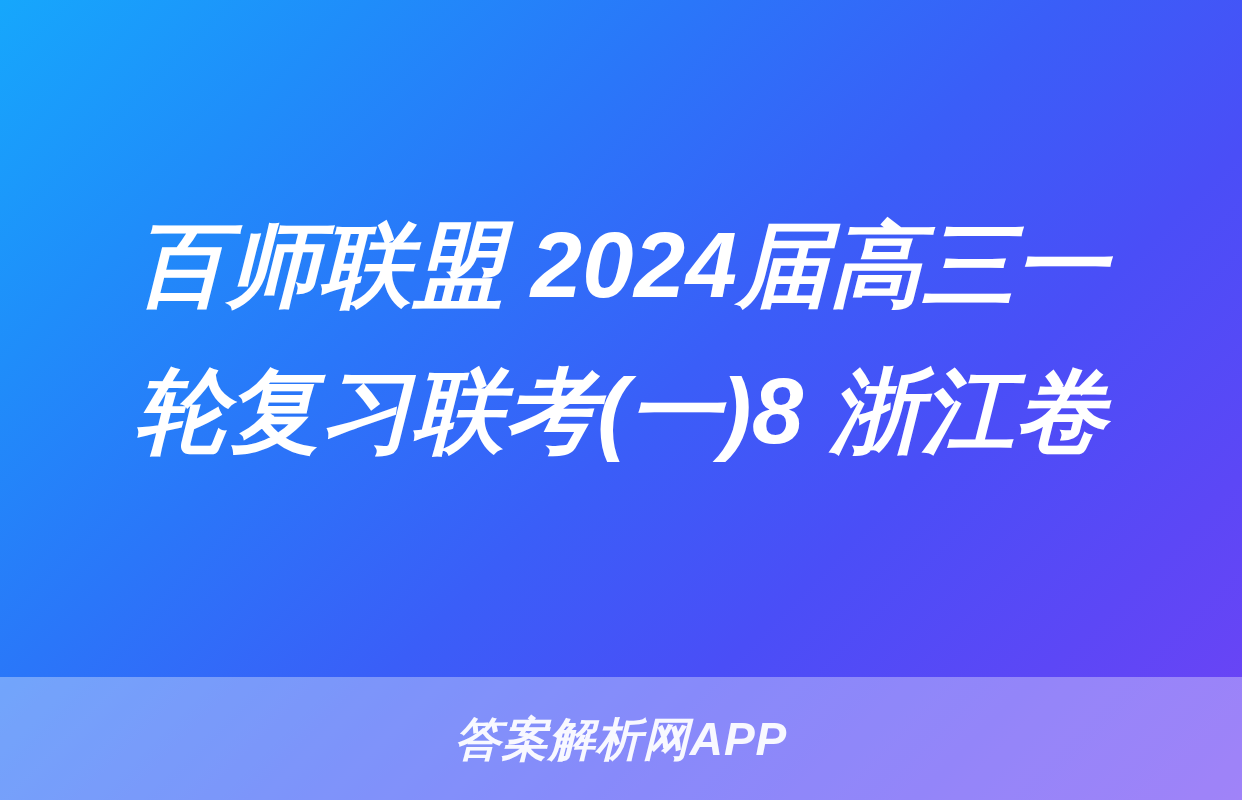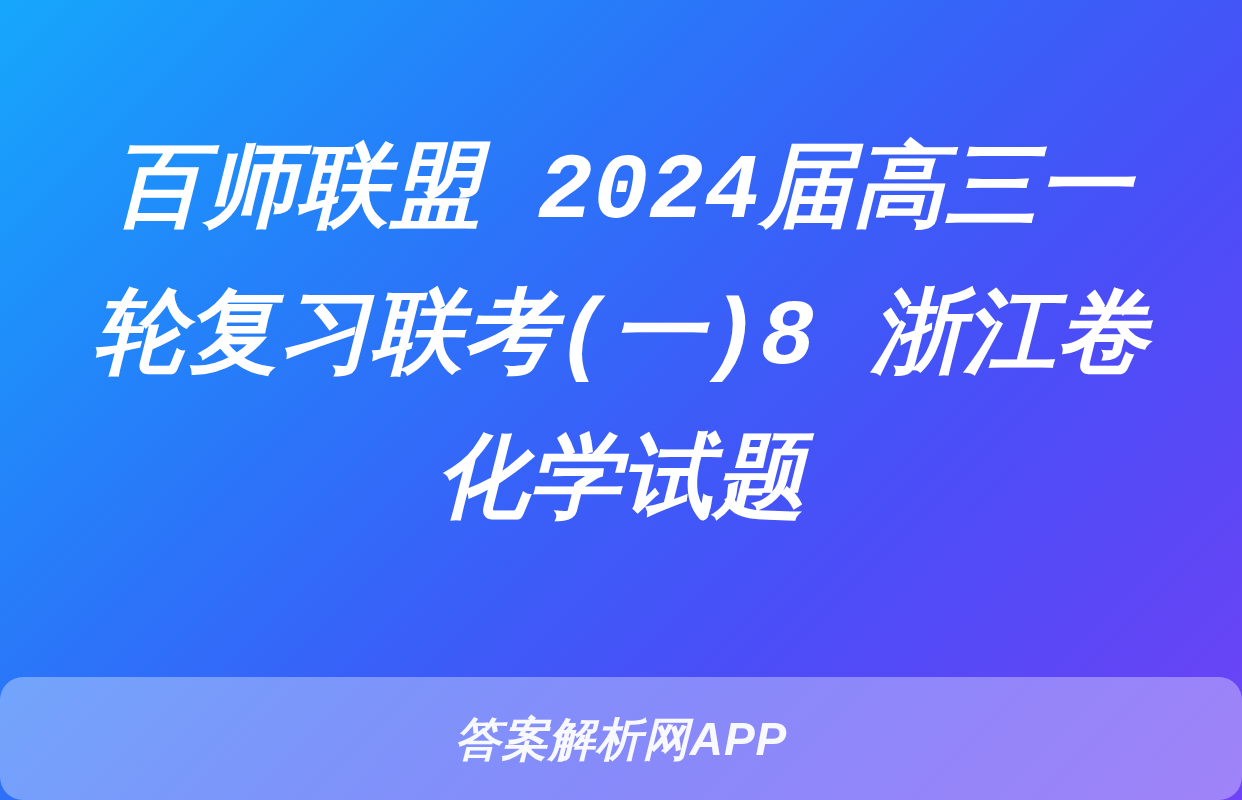--- a/index.html
+++ b/index.html
@@ -44,35 +44,33 @@
     color: #ffffff;
     font-size: 92px;
     font-weight: 700;
     font-style: italic;
     line-height: 1.58;
     text-align: center;
     letter-spacing: 0.5px;
     word-break: break-word;
     max-width: 1098px;
     text-rendering: optimizeLegibility;
-    font-family: Liberation Mono, monospace;
   }
 
   
   #footer-band {
     position: absolute;
     left: 0;
     right: 0;
     top: 677px;
     height: 123px;
     background: rgba(255, 255, 255, 0.34);
     display: flex;
     align-items: center;
     justify-content: center;
-    border-radius: 23px;
   }
 
   #watermark {
     color: rgba(255, 255, 255, 0.94);
     font-size: 46px;
     font-weight: 700;
     font-style: italic;
     letter-spacing: 1px;
     line-height: 1;
     white-space: nowrap;
@@ -81,21 +79,20 @@
 </style>
 </head>
 <body>
 
 <div id="cover-card">
 
   <div id="headline">
     <div id="headline-text">
       <span>百师联盟 2024届高三一</span><br>
       <span>轮复习联考(一)8 浙江卷</span><br>
-      <span>化学试题</span>
     </div>
   </div>
 
   <div id="footer-band">
     <div id="watermark">答案解析网APP</div>
   </div>
 
 </div>
 
 </body></html>

